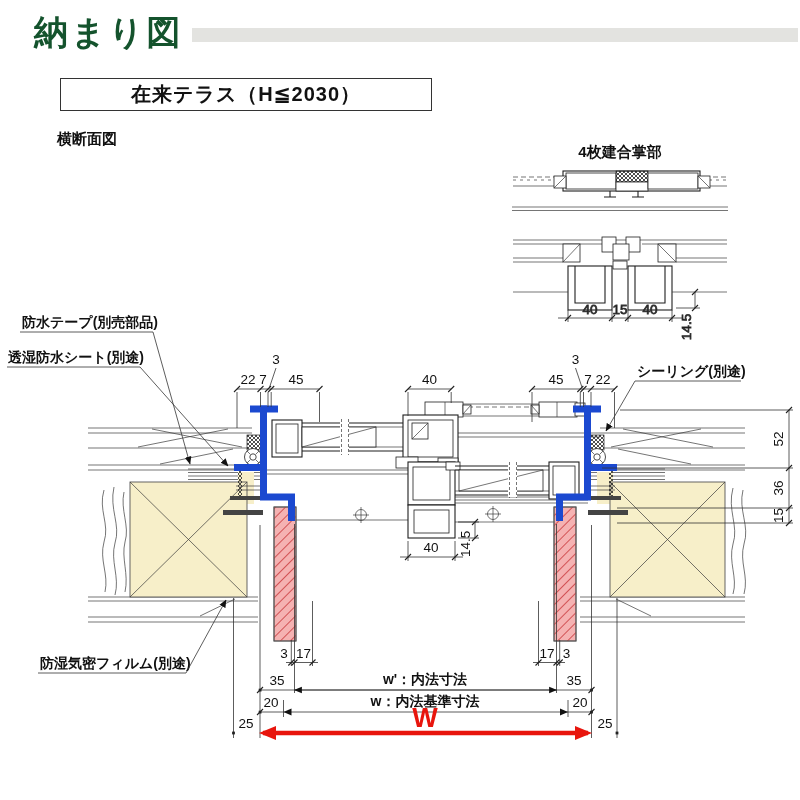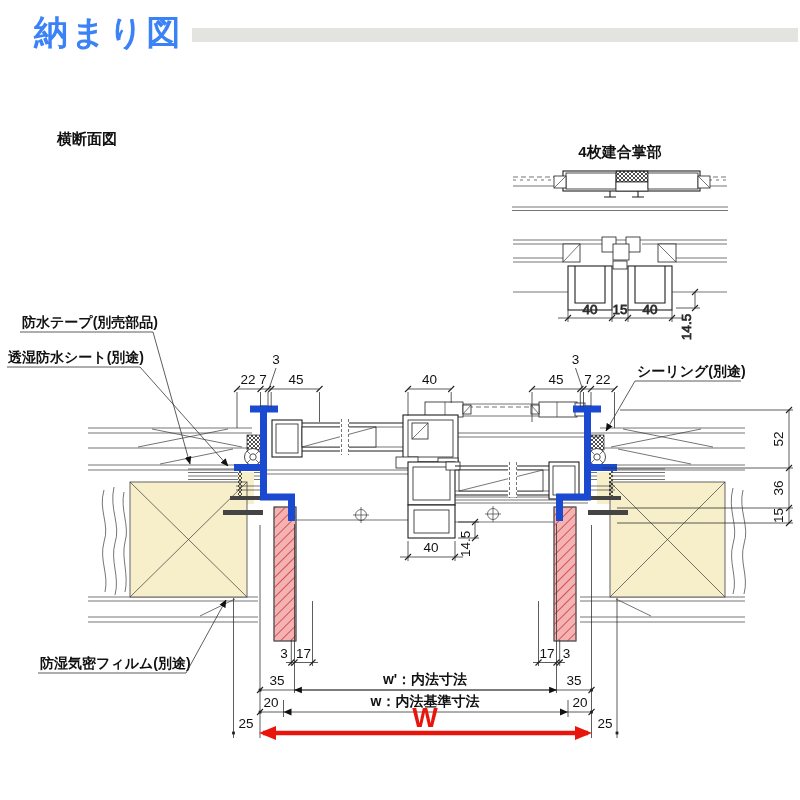--- a/index.html
+++ b/index.html
@@ -8,21 +8,21 @@
     --hatch-red:#c9393c;
     --wood-cream:#f7efc9;
     --arrow-red:#e8150d;
     --header-bar:#e3e3e0;
     --ink:#1f1f1f;
   }
   html,body{margin:0;padding:0;background:#fff;}
   .page{position:relative;width:800px;height:800px;background:#fff;overflow:hidden;
         font-family:"Liberation Sans", sans-serif;color:#111;}
   .title{position:absolute;left:34px;top:10px;font-size:34px;font-weight:bold;
-         letter-spacing:3px;color:#3b82f6;}
+         letter-spacing:3px;color:#14532d;}
   .titlebar{position:absolute;left:192px;top:28px;width:606px;height:14px;
             background:var(--header-bar);}
   .seriesbox{position:absolute;left:60px;top:78px;width:370px;height:31px;
              border:1.6px solid #333;display:flex;align-items:center;justify-content:center;
              font-size:20px;font-weight:600;letter-spacing:1px;}
   .viewlabel{position:absolute;left:57px;top:130px;font-size:15px;font-weight:700;}
   svg text{font-family:"Liberation Sans", sans-serif;}
   .dtx{font-size:13.5px;fill:#111;}
   .jtx{font-size:14px;fill:#111;font-weight:600;}
   .dvt{font-size:15px;fill:#111;font-weight:600;}
@@ -38,20 +38,23 @@
   .sq{fill:#222;stroke:none;}
   .dark{fill:#444;stroke:none;}
 </style>
 </head>
 <body>
 
 <div class="page">
 
   <div class="title">納まり図</div>
   <div class="titlebar"></div>
+  <div class="seriesbox">
+    <span>在来テラス（H≦2030）</span>
+  </div>
   <div class="viewlabel">横断面図</div>
 
   <svg width="800" height="800" viewBox="0 0 800 800">
     <defs>
       <pattern id="redHatch" patternUnits="userSpaceOnUse" width="7" height="7" patternTransform="rotate(45)">
         <line x1="0" y1="0" x2="0" y2="7" style="stroke:var(--hatch-red);stroke-width:1.6"></line>
       </pattern>
       <pattern id="xhatch" patternUnits="userSpaceOnUse" width="4" height="4">
         <path d="M0,0 L4,4 M4,0 L0,4" style="stroke:#222;stroke-width:0.8"></path>
       </pattern>

